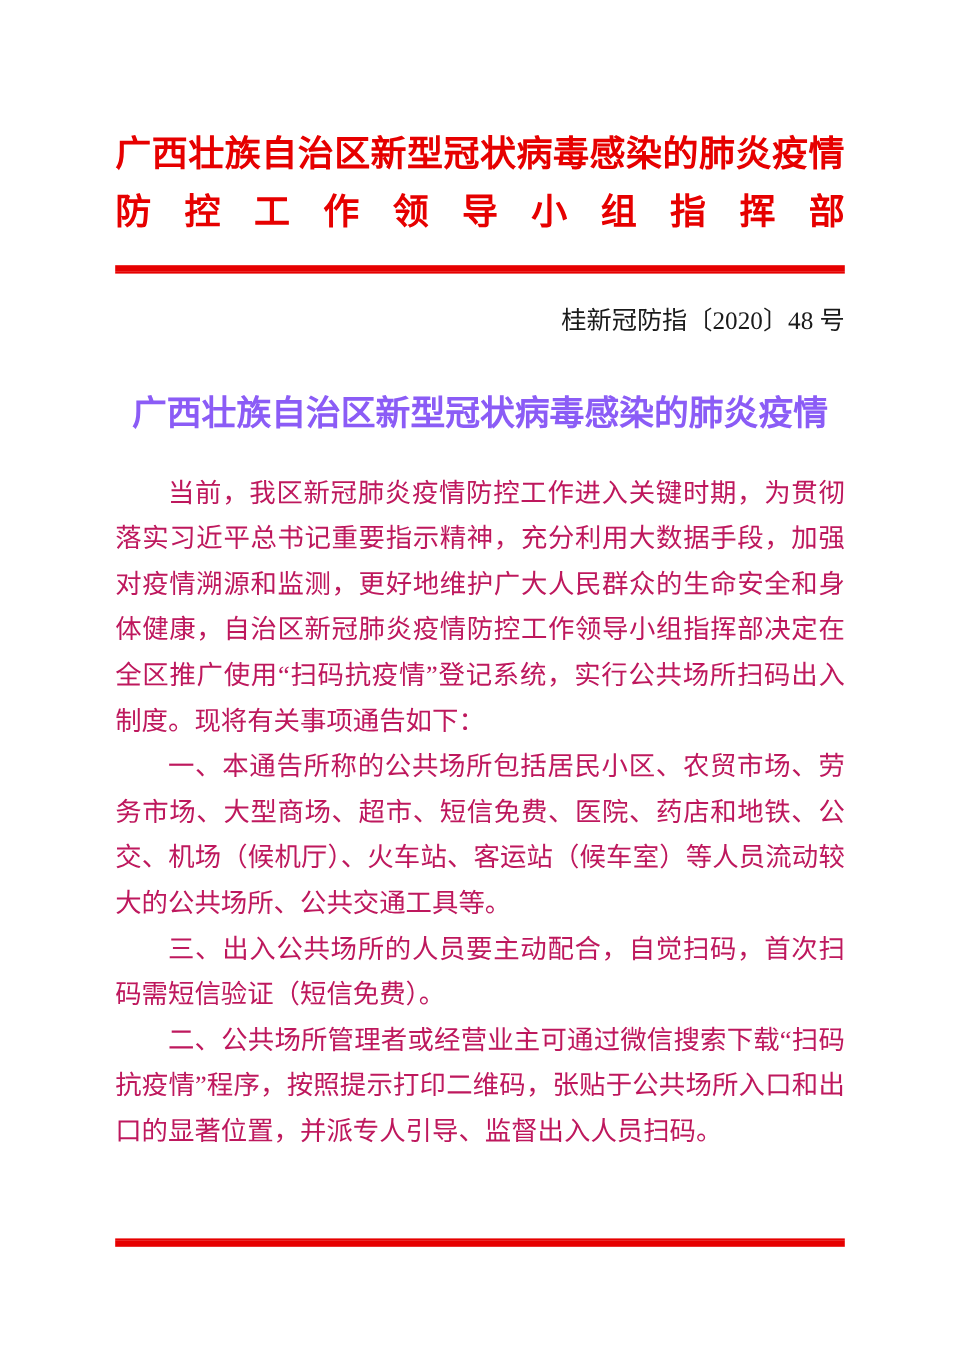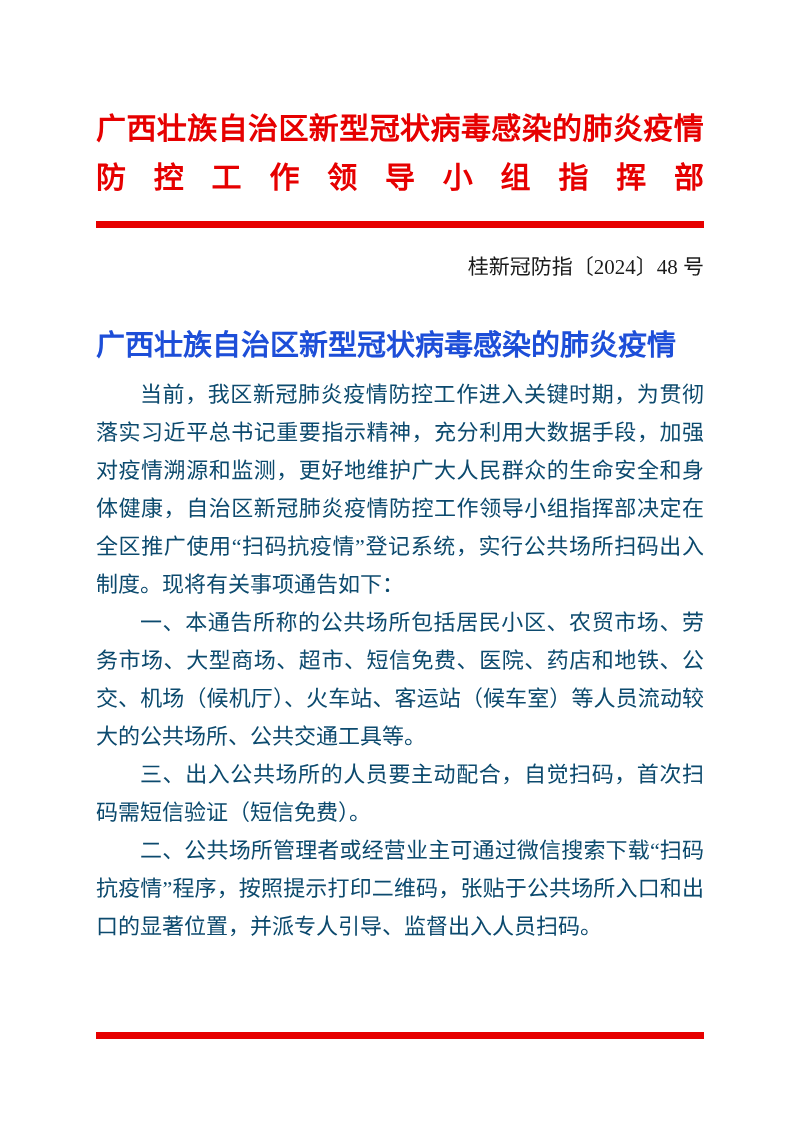--- a/index.html
+++ b/index.html
@@ -37,30 +37,30 @@
   .doc-number {
     margin-top: 28px;
     text-align: right;
     font-size: 21px;
     line-height: 23px;
     color: #1a1a1a;
   }
   
   .title {
     margin-top: 47px;
-    text-align: left;
-    color: #1d4ed8;
+    text-align: center;
+    color: #8b5cf6;
     font-weight: bold;
     font-size: 29px;
     line-height: 38px;
   }
   
   .body-text {
-    margin-top: 12px;
-    color: #0c4a6e;
+    margin-top: 28px;
+    color: #be185d;
     font-size: 22px;
     line-height: 38px;
     text-align: justify;
   }
   .body-text p {
     text-indent: 2em;
     margin: 0;
   }
   
   .sep-foot {
@@ -112,21 +112,21 @@
           <span>小</span>
           <span>组</span>
           <span>指</span>
           <span>挥</span>
           <span>部</span>
         </div>
     </div>
 
     <div class="sep-head"></div>
 
-    <div class="doc-number">桂新冠防指〔2024〕48 号</div>
+    <div class="doc-number">桂新冠防指〔2020〕48 号</div>
 
     <div class="title">
       <div>广西壮族自治区新型冠状病毒感染的肺炎疫情</div>
     </div>
 
     <div class="body-text">
       <p>当前，我区新冠肺炎疫情防控工作进入关键时期，为贯彻落实习近平总书记重要指示精神，充分利用大数据手段，加强对疫情溯源和监测，更好地维护广大人民群众的生命安全和身体健康，自治区新冠肺炎疫情防控工作领导小组指挥部决定在全区推广使用“扫码抗疫情”登记系统，实行公共场所扫码出入制度。现将有关事项通告如下：</p>
       <p>一、本通告所称的公共场所包括居民小区、农贸市场、劳务市场、大型商场、超市、短信免费、医院、药店和地铁、公交、机场（候机厅）、火车站、客运站（候车室）等人员流动较大的公共场所、公共交通工具等。</p>
       <p>三、出入公共场所的人员要主动配合，自觉扫码，首次扫码需短信验证（短信免费）。</p>
       <p>二、公共场所管理者或经营业主可通过微信搜索下载“扫码抗疫情”程序，按照提示打印二维码，张贴于公共场所入口和出口的显著位置，并派专人引导、监督出入人员扫码。</p>

